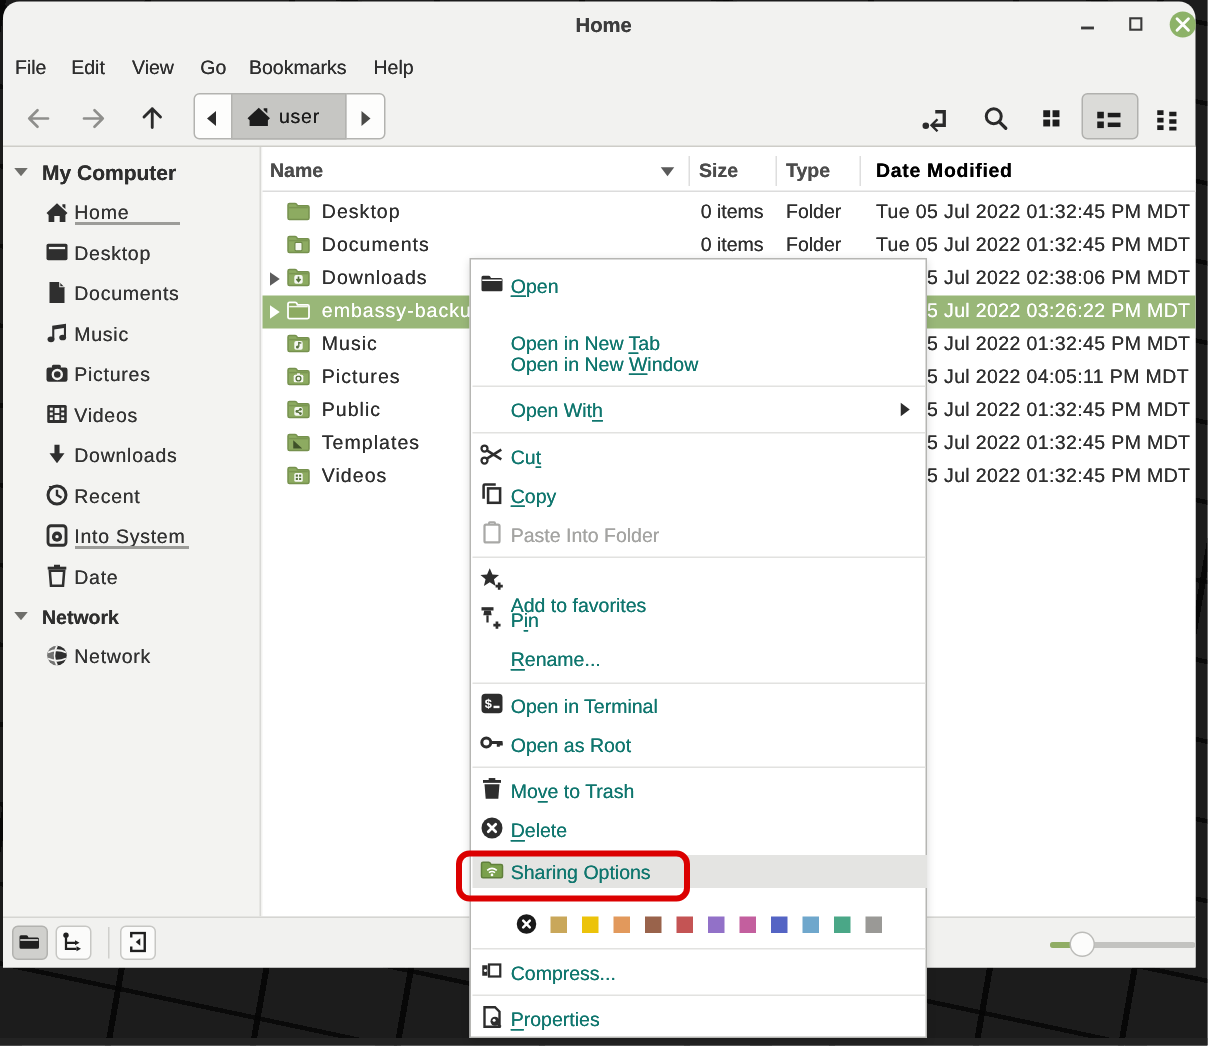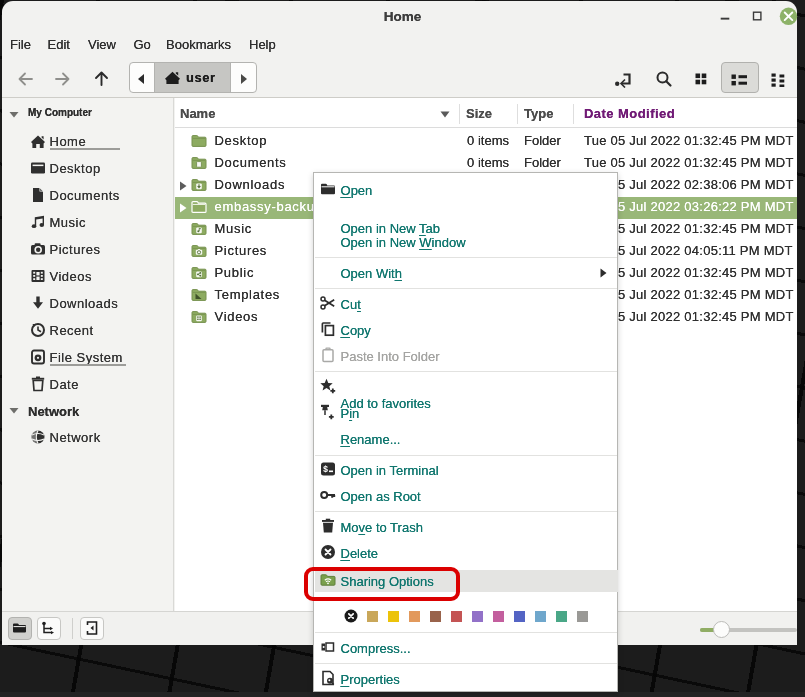--- a/index.html
+++ b/index.html
@@ -69,21 +69,21 @@
 <svg class="abs" style="left:137px;top:73px;" width="8" height="12" viewBox="0 0 8 12">
     <path d="M7 1 L1 6 L7 11 Z" fill="#2b2b2b"></path>
   </svg>
 <svg class="abs" style="left:240px;top:73px;" width="8" height="12" viewBox="0 0 8 12">
     <path d="M1 1 L7 6 L1 11 Z" fill="#4a4a48"></path>
   </svg>
 <svg class="abs" style="left:164px;top:70px;" width="17" height="16" viewBox="0 0 17 16">
     <path d="M8.5 1.8 L16 8.8 L14.6 10.2 L14.6 14 L2.4 14 L2.4 10.2 L1 8.8 Z" fill="#1d1d1d"></path>
     <path d="M11.8 2.2 L14.2 2.2 L14.2 5.5 L11.8 3.4 Z" fill="#1d1d1d"></path>
   </svg>
-<div class="abs" style="left:186px;top:70px;font-size:13px;font-weight:bold;letter-spacing:0.5px;color:#1c1c1c;">user</div>
+<div class="abs" style="left:186px;top:70px;font-size:13px;font-weight:normal;letter-spacing:0.5px;color:#1c1c1c;">user</div>
 <svg class="abs" style="left:614px;top:70px;" width="20" height="18" viewBox="0 0 20 18">
   <circle cx="3.2" cy="13.8" r="2.2" fill="#2b2b2b"></circle>
   <path d="M8 13.5 L15.5 13.5 L15.5 4.5 L9.5 4.5" fill="none" stroke="#2b2b2b" stroke-width="2.2"></path>
   <path d="M11 9.5 L7 13.5 L11 17.5" fill="none" stroke="#2b2b2b" stroke-width="1.6"></path>
 </svg>
 <svg class="abs" style="left:655px;top:70px;" width="18" height="18" viewBox="0 0 18 18">
   <circle cx="7.5" cy="7.5" r="5" fill="none" stroke="#2b2b2b" stroke-width="2"></circle>
   <path d="M11.2 11.2 L15.5 15.5" stroke="#2b2b2b" stroke-width="2.2" stroke-linecap="round"></path>
 </svg>
 <svg class="abs" style="left:695px;top:73px;" width="12" height="12" viewBox="0 0 12 12" fill="#1d1d1d">
@@ -106,21 +106,21 @@
     <rect x="8.5" y="6.5" width="4.8" height="3"></rect>
   <rect x="0.5" y="10.5" width="4.2" height="3.2"></rect>
     <rect x="8.5" y="11.5" width="4.8" height="3"></rect>
 </svg>
 <div id="toolbar-border"></div>
 <div id="sidebar"></div>
 
 <svg class="abs" style="left:9px;top:111px;" width="10" height="7" viewBox="0 0 10 7">
     <path d="M0.5 1 L9.5 1 L5 6.5 Z" fill="#6e6e6b"></path>
   </svg>
-<div class="abs" style="left:28px;top:107px;font-size:10px;font-weight:bold;color:#2e2e2e;">My Computer</div>
+<div class="abs" style="left:28px;top:107px;font-size:14px;font-weight:bold;color:#2e2e2e;">My Computer</div>
 <svg class="abs" style="left:30px;top:133.5px;" width="16" height="16" viewBox="0 0 16 16">
     <path d="M8 1.5 L15 8 L13.6 9.4 L13.6 14 L9.8 14 L9.8 10 L6.2 10 L6.2 14 L2.4 14 L2.4 9.4 L1 8 Z M11.6 2.2 L13.6 2.2 L13.6 5.4 L11.6 3.6 Z" fill="#2f2f2f"></path>
   </svg>
 <div class="side-item" style="top:134px;">Home</div>
 <div class="abs" style="left:50px;top:147.5px;width:70px;height:2px;background:#9c9c99;"></div>
 <svg class="abs" style="left:30px;top:160px;" width="16" height="16" viewBox="0 0 16 16">
     <rect x="1" y="2.5" width="14" height="11" rx="1.2" fill="#2f2f2f"></rect>
     <rect x="2.6" y="4.6" width="10.8" height="1.5" fill="#f3f3f1"></rect>
   </svg>
 <div class="side-item" style="top:161px;">Desktop</div>
@@ -165,21 +165,21 @@
     <circle cx="8" cy="8" r="6" fill="none" stroke="#2f2f2f" stroke-width="2"></circle>
     <path d="M8 4.5 L8 8 L11 9.8" stroke="#2f2f2f" stroke-width="1.6" fill="none"></path>
     <path d="M2.5 2 L5.5 2 L4 5 Z" fill="#2f2f2f"></path>
   </svg>
 <div class="side-item" style="top:323px;">Recent</div>
 <svg class="abs" style="left:30px;top:349px;" width="16" height="16" viewBox="0 0 16 16">
     <rect x="2" y="1.5" width="12" height="13" rx="2" fill="none" stroke="#2f2f2f" stroke-width="1.9"></rect>
     <circle cx="8" cy="8.8" r="3.4" fill="#2f2f2f"></circle>
     <circle cx="8" cy="8.8" r="1.1" fill="#f3f3f1"></circle>
   </svg>
-<div class="side-item" style="top:350px;">File System</div>
+<div class="side-item" style="top:350px;">Into System</div>
 <div class="abs" style="left:50px;top:363.5px;width:76px;height:2px;background:#9c9c99;"></div>
 <svg class="abs" style="left:30px;top:376px;" width="16" height="16" viewBox="0 0 16 16">
     <path d="M3.2 4.5 L12.8 4.5 L12 14.5 L4 14.5 Z" fill="none" stroke="#2f2f2f" stroke-width="1.7"></path>
     <rect x="1.8" y="1.8" width="12.4" height="1.9" fill="#2f2f2f"></rect>
     <rect x="6" y="0.5" width="4" height="1.8" fill="#2f2f2f"></rect>
   </svg>
 <div class="side-item" style="top:377px;">Date</div>
 <svg class="abs" style="left:9px;top:407px;" width="10" height="7" viewBox="0 0 10 7">
     <path d="M0.5 1 L9.5 1 L5 6.5 Z" fill="#6e6e6b"></path>
   </svg>
@@ -208,21 +208,21 @@
   <div class="abs" style="left:0;top:0;width:622px;height:30px;background:#ffffff;border-bottom:1px solid #dcdcdc;"></div>
   <div class="abs" style="left:5px;top:8px;font-size:13px;font-weight:bold;color:#4c4c4c;">Name</div>
   <svg class="abs" style="left:265px;top:13px;" width="10" height="7" viewBox="0 0 10 7">
       <path d="M0.5 0.5 L9.5 0.5 L5 6.5 Z" fill="#5a5a5a"></path>
     </svg>
   <div class="hdr-sep" style="left:284px;"></div>
   <div class="abs" style="left:291px;top:8px;font-size:13px;font-weight:bold;color:#4c4c4c;">Size</div>
   <div class="hdr-sep" style="left:342px;"></div>
   <div class="abs" style="left:349px;top:8px;font-size:13px;font-weight:bold;color:#4c4c4c;">Type</div>
   <div class="hdr-sep" style="left:398px;"></div>
-  <div class="abs" style="left:409px;top:8px;font-size:13px;font-weight:bold;letter-spacing:0.45px;color:#701a75;">Date Modified</div>
+  <div class="abs" style="left:409px;top:8px;font-size:13px;font-weight:bold;letter-spacing:0.45px;color:#000000;">Date Modified</div>
 
   <div class="abs" style="left:0;top:99px;width:622px;height:22px;background:#99b778;"></div>
 
   <svg class="abs" style="left:16px;top:34.5px;" width="16" height="16">
       <use href="#fold"></use>
     </svg>
   <div class="row-name" style="top:35.0px;">Desktop</div>
   <div class="cell" style="left:0px;top:35.0px;width:334px;text-align:right;">0 items</div>
   <div class="cell" style="left:349px;top:35.0px;">Folder</div>
   <div class="cell date" style="left:409px;top:35.0px;">Tue 05 Jul 2022 01:32:45 PM MDT</div>

